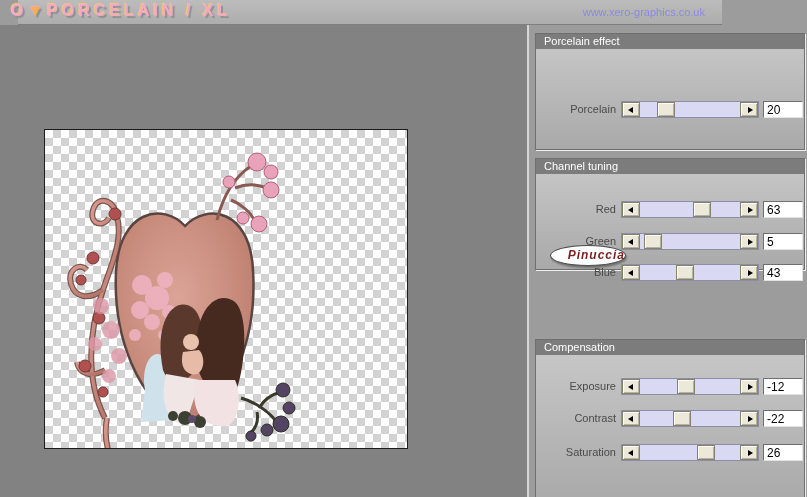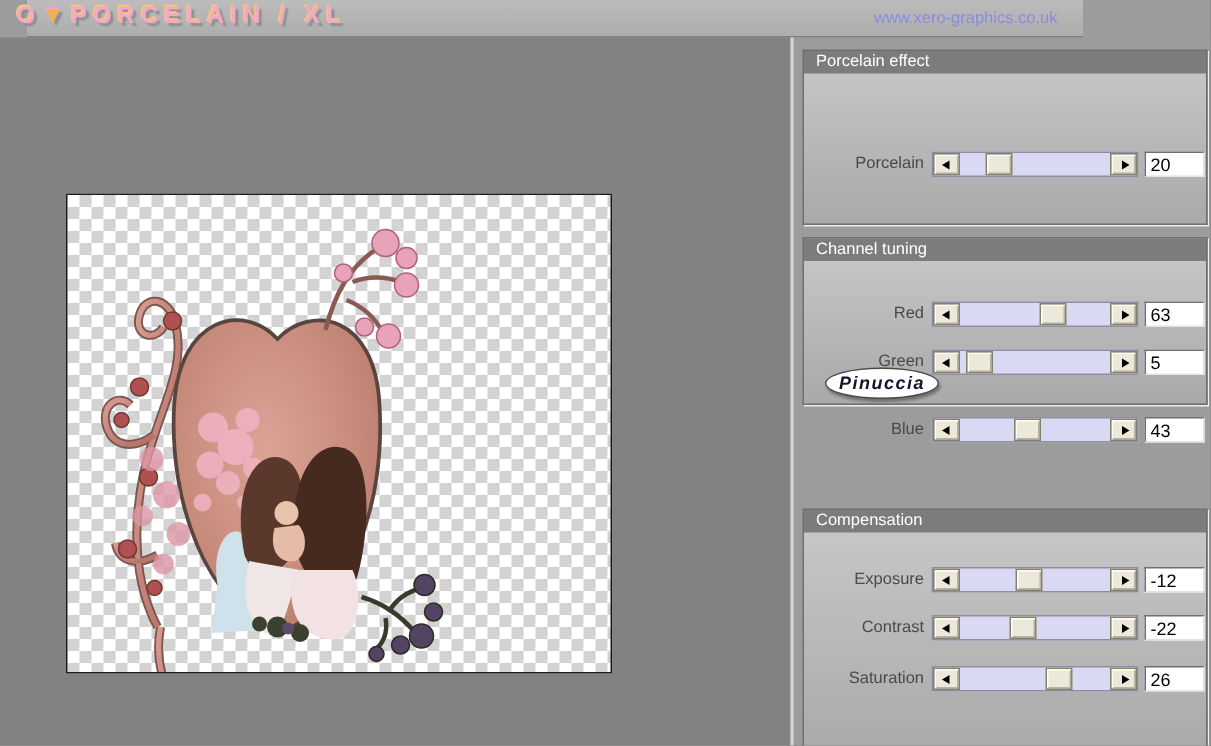--- a/index.html
+++ b/index.html
@@ -59,21 +59,21 @@
   .sec1{top:158px;height:112px;}
   .sec2{top:339px;height:166px;}
   .sec-header{
     position:absolute;left:0;top:0;right:0;height:15px;
     background:#7c7c7c;color:#fff;font-size:11px;line-height:15px;
     padding-left:8px;
   }
   
   .row{position:absolute;left:0;width:268px;height:17px;}
   .sec0 .r0{top:36px}.sec0 .r1{top:67px}
-  .sec1 .r0{top:42px}.sec1 .r1{top:74px}.sec1 .r2{top:119px}
+  .sec1 .r0{top:42px}.sec1 .r1{top:74px}.sec1 .r2{top:105px}
   .sec2 .r0{top:38px}.sec2 .r1{top:70px}.sec2 .r2{top:104px}
   .lbl{
     position:absolute;left:0;top:2px;width:80px;text-align:right;
     font-size:11px;color:#4a4a4a;
   }
   .slider{
     position:absolute;left:85px;top:0;width:138px;height:17px;
     background:#d9d9f3;border:1px solid #8d8da4;box-sizing:border-box;
   }
   .sbtn{
@@ -98,21 +98,21 @@
     background:#fff;color:#000;font-size:12px;line-height:16px;
     padding-left:3px;box-sizing:border-box;
     border:1px solid;border-color:#6f6f6f #e2e2e2 #e2e2e2 #6f6f6f;
   }
   
   .badge{
     position:absolute;left:14px;bottom:3px;width:74px;height:19px;
     background:#fff;border:1px solid #4a4a4a;border-radius:50%;
     box-shadow:1px 2px 2px rgba(0,0,0,.35);
     font-size:12px;font-weight:bold;font-style:italic;
-    text-align:center;line-height:18px;color:#0f172a;letter-spacing:1px;
+    text-align:right;line-height:18px;color:#7f1d1d;letter-spacing:1px;
   }
 </style>
 </head>
 <body>
 
 <div id="titlebar">
   <div id="title"><span>O</span><span class="marker">▼</span><span>PORCELAIN / XL</span></div>
   <a id="url" href="#">www.xero-graphics.co.uk</a>
 </div>
 

